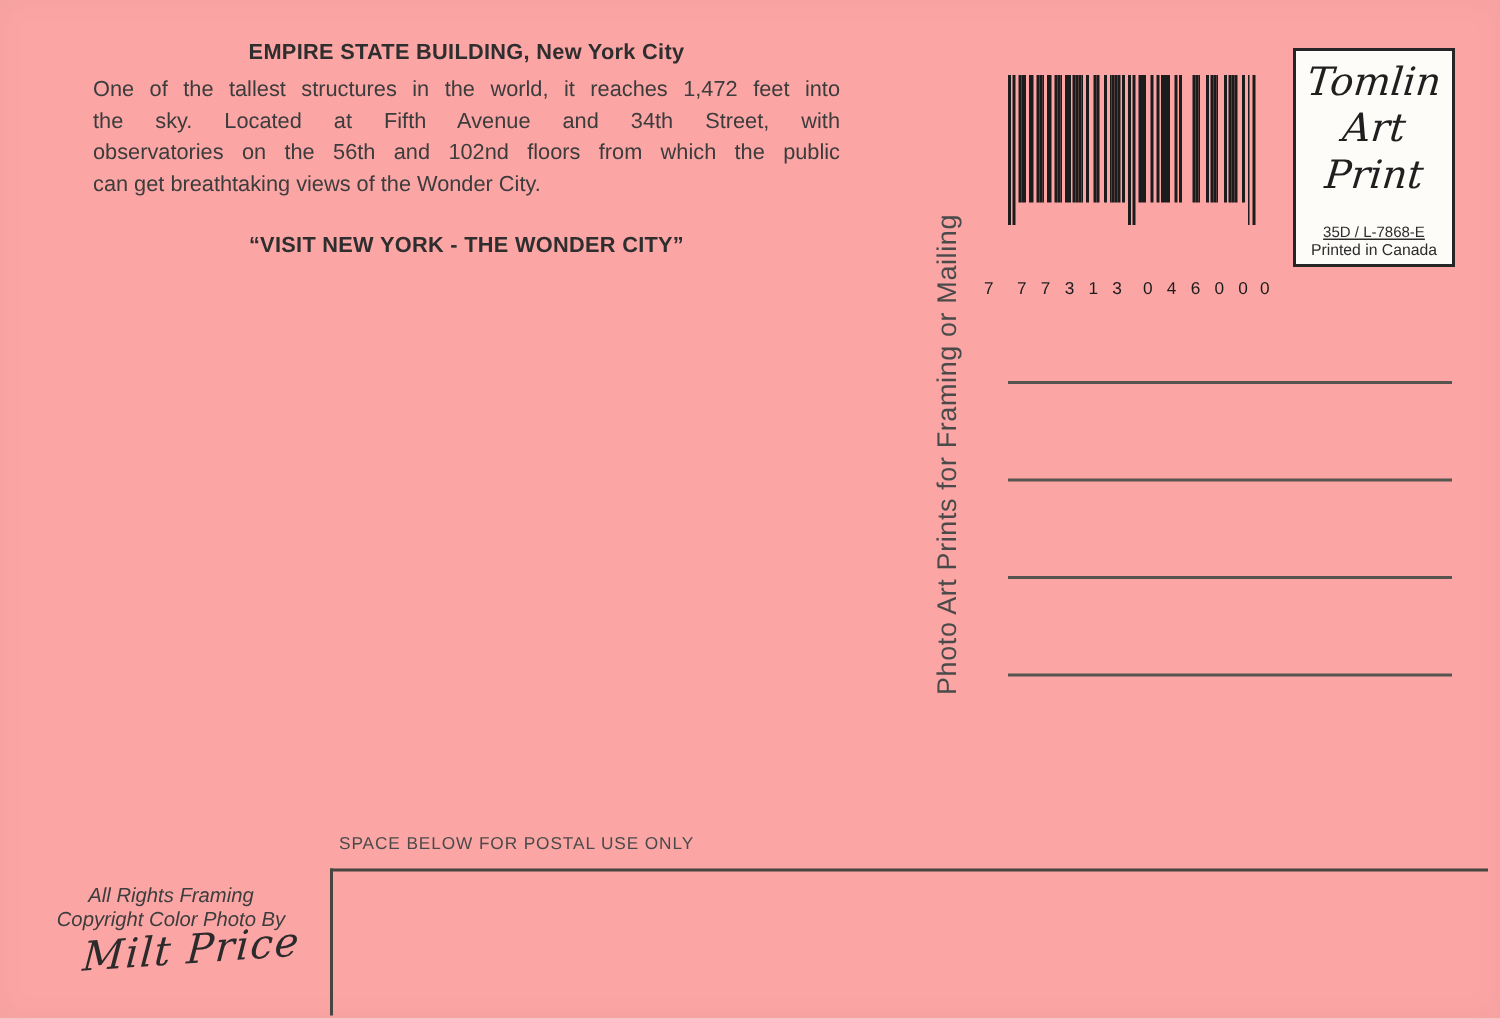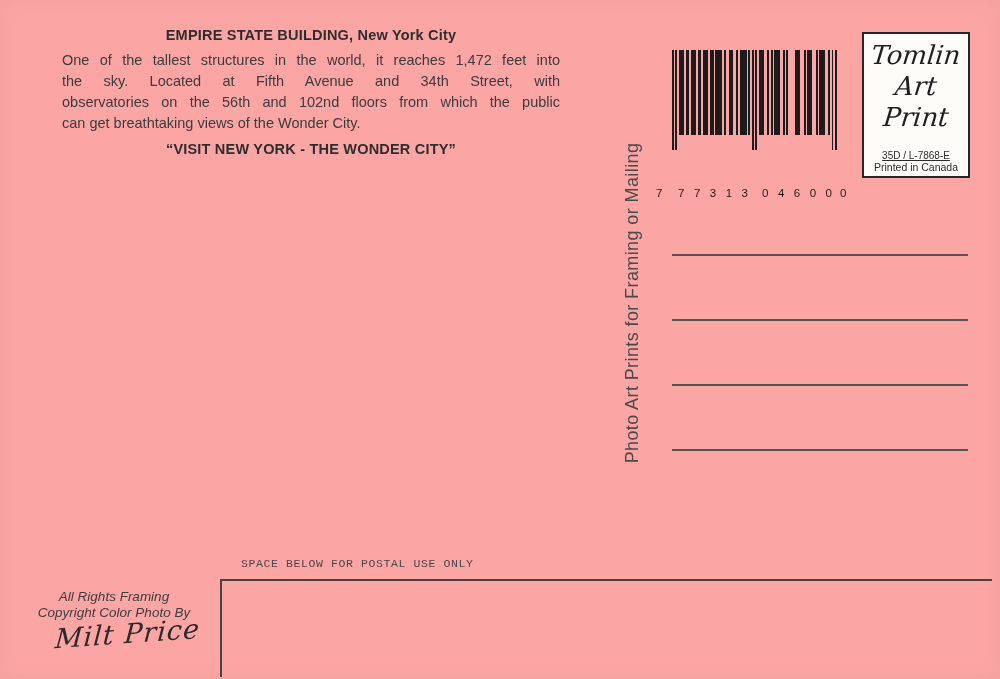--- a/index.html
+++ b/index.html
@@ -33,21 +33,21 @@
   .para-line {
     font-size: 14.5px;
     line-height: 21px;
     color: #3c3c3c;
   }
   .para-line.just {
     text-align: justify;
     text-align-last: justify;
   }
   .card-slogan {
-    margin-top: 7px;
+    margin-top: 22px;
     text-align: center;
     font-size: 14.5px;
     font-weight: bold;
     color: #2e2e2e;
     letter-spacing: 0.2px;
     white-space: nowrap;
   }
 
   
   .vertical-note {
@@ -137,27 +137,26 @@
     position: absolute;
     left: 672px;
     width: 296px;
     height: 2px;
     background: #55544e;
   }
 
   
   .postal-label {
     position: absolute;
-    left: 241px;
+    left: 226px;
     top: 557px;
     font-size: 11.5px;
     letter-spacing: 0.6px;
     color: #4a4a4a;
     white-space: nowrap;
-    font-family: Liberation Mono, monospace;
   }
   .made-by {
     position: absolute;
     right: 24px;
     top: 557px;
     font-size: 11.5px;
     color: #3f3f3f;
     white-space: nowrap;
   }
   .postal-box {

